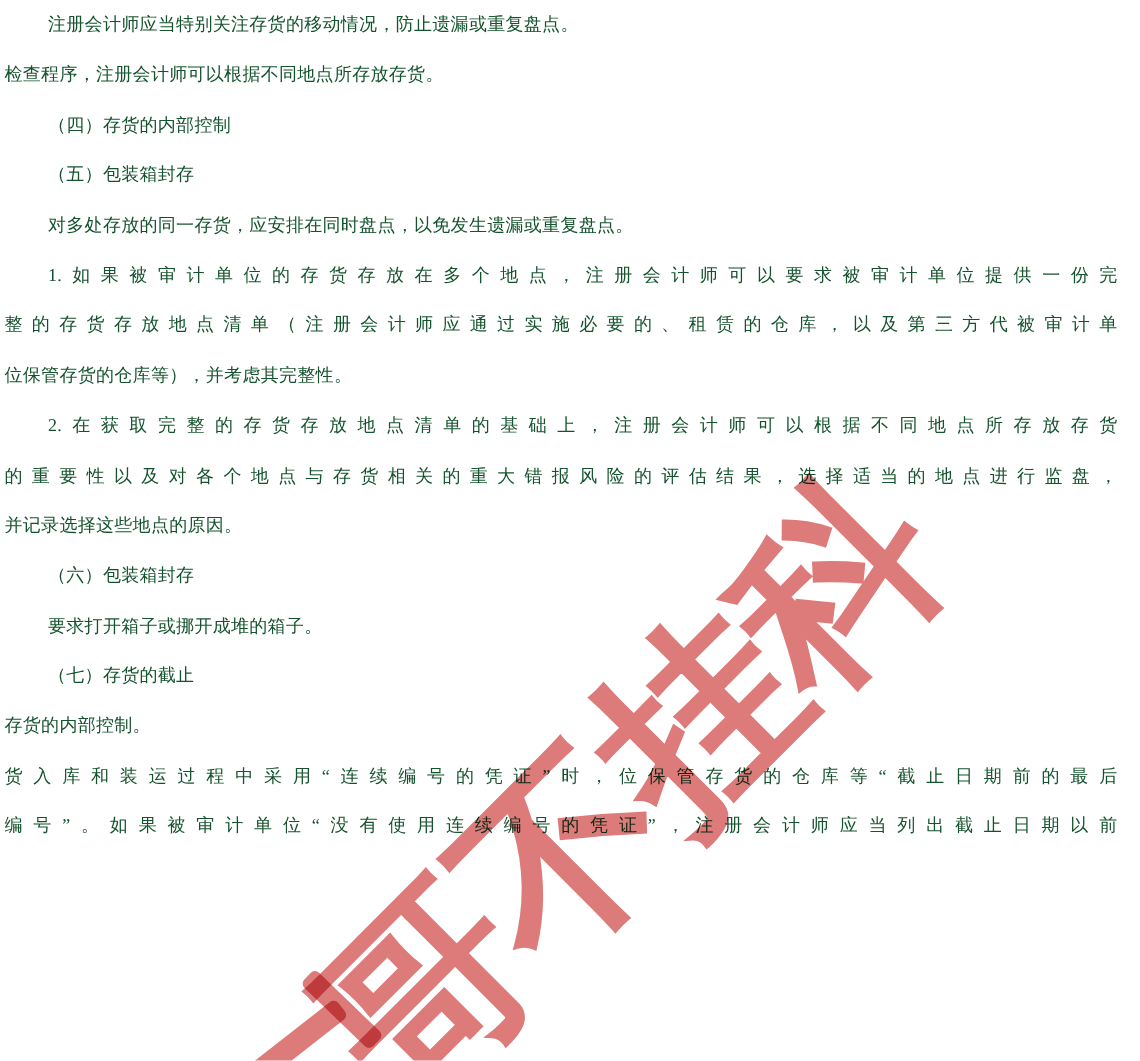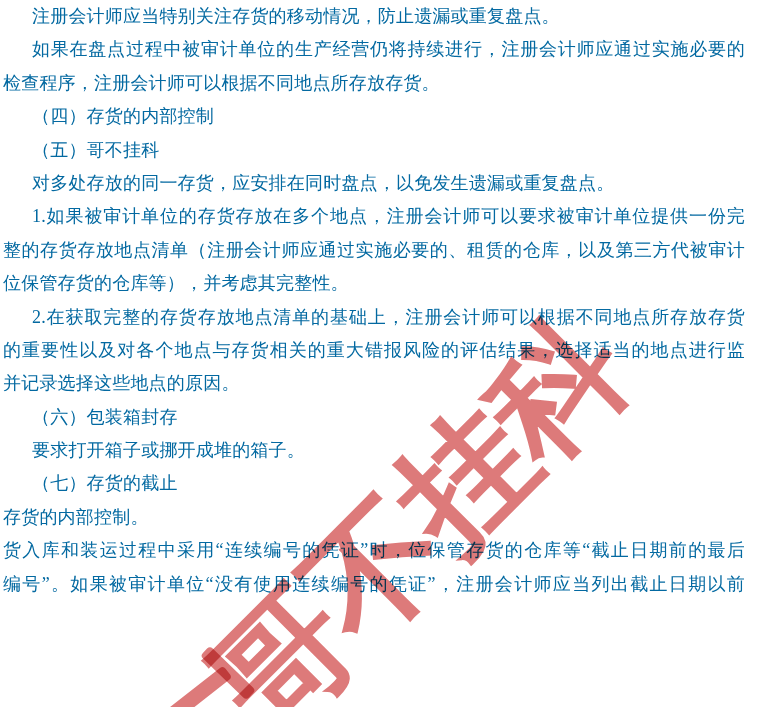--- a/index.html
+++ b/index.html
@@ -17,22 +17,22 @@
     overflow: hidden;
   }
   .textlayer {
     position: absolute;
     left: 3px; top: 0;
     width: 742px;
   }
   .line {
     height: 33.4px;
     line-height: 33.4px;
-    font-size: 18px;
-    color: #0369a1;
+    font-size: 12px;
+    color: #14532d;
     white-space: nowrap;
     letter-spacing: 0.2px;
   }
   .line.indent { text-indent: 29px; }
   .line.fill {
     white-space: normal;
     text-align: justify;
     text-align-last: justify;
     overflow: hidden;
     height: 33.4px;
@@ -67,24 +67,23 @@
     transform: rotate(44deg);
   }
 </style>
 </head>
 <body style="background: rgb(255, 255, 255); color: rgb(31, 31, 31);">
 
 <div class="page">
 
   <div class="textlayer" id="lines">
       <div class="line indent">注册会计师应当特别关注存货的移动情况，防止遗漏或重复盘点。</div>
-      <div class="line indent fill">如果在盘点过程中被审计单位的生产经营仍将持续进行，注册会计师应通过实施必要的</div>
       <div class="line">检查程序，注册会计师可以根据不同地点所存放存货。</div>
       <div class="line indent">（四）存货的内部控制</div>
-      <div class="line indent">（五）哥不挂科</div>
+      <div class="line indent">（五）包装箱封存</div>
       <div class="line indent">对多处存放的同一存货，应安排在同时盘点，以免发生遗漏或重复盘点。</div>
       <div class="line indent fill">1.如果被审计单位的存货存放在多个地点，注册会计师可以要求被审计单位提供一份完</div>
       <div class="line fill">整的存货存放地点清单（注册会计师应通过实施必要的、租赁的仓库，以及第三方代被审计单</div>
       <div class="line">位保管存货的仓库等），并考虑其完整性。</div>
       <div class="line indent fill">2.在获取完整的存货存放地点清单的基础上，注册会计师可以根据不同地点所存放存货</div>
       <div class="line fill">的重要性以及对各个地点与存货相关的重大错报风险的评估结果，选择适当的地点进行监盘，</div>
       <div class="line">并记录选择这些地点的原因。</div>
       <div class="line indent">（六）包装箱封存</div>
       <div class="line indent">要求打开箱子或挪开成堆的箱子。</div>
       <div class="line indent">（七）存货的截止</div>

